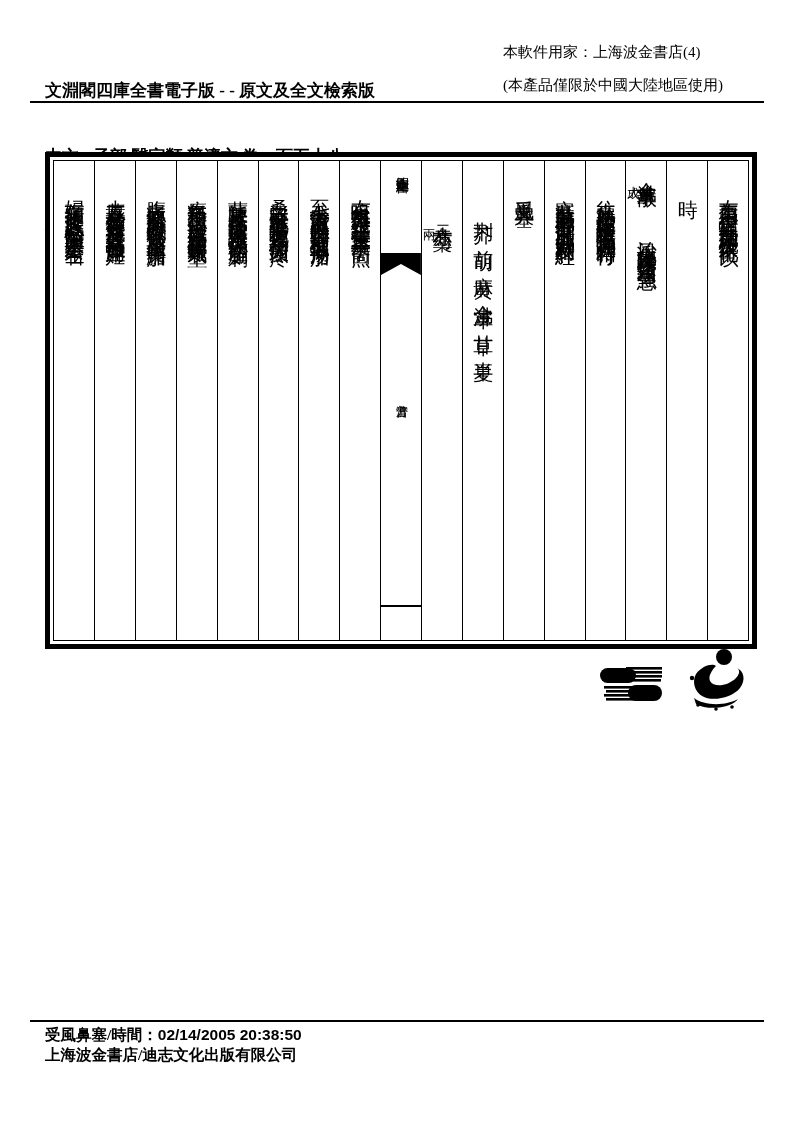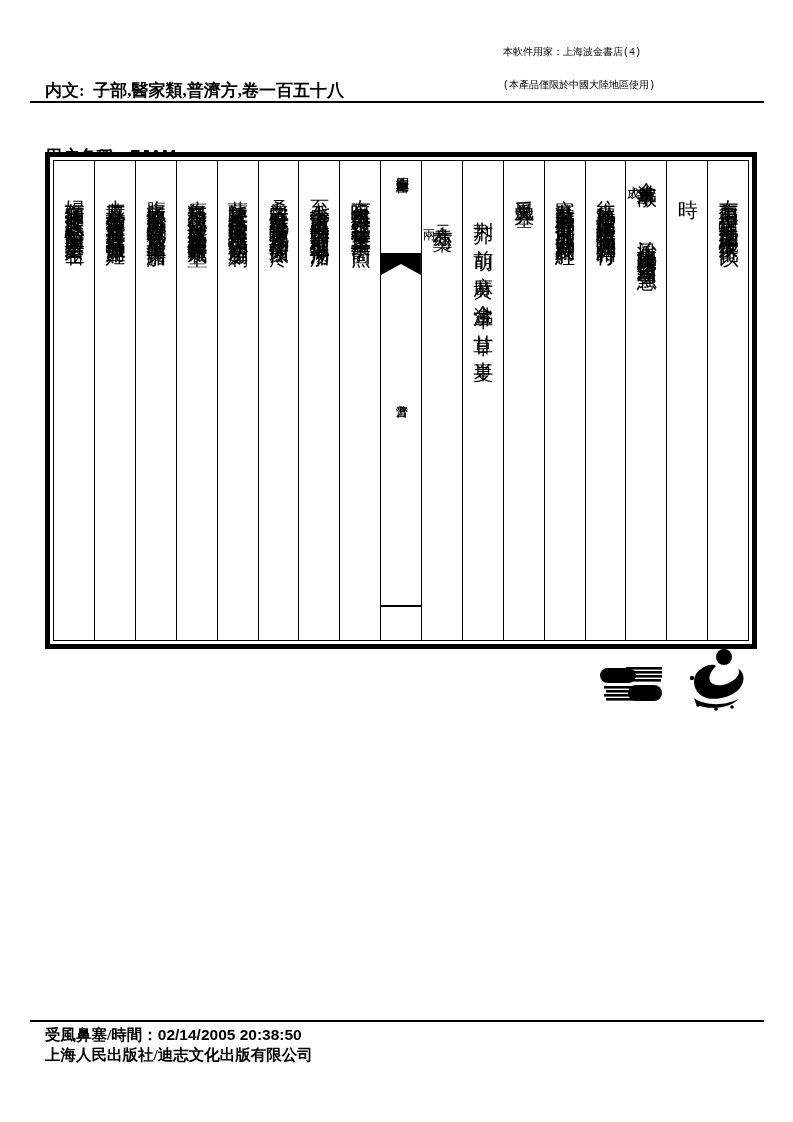--- a/index.html
+++ b/index.html
@@ -3,21 +3,21 @@
 <meta charset="utf-8">
 <style>
   html,body{margin:0;padding:0;background:#fff;}
   body{width:793px;height:1122px;position:relative;color:#000;
        font-family:"Liberation Serif","DejaVu Serif",serif;}
   .abs{position:absolute;}
 
   
   .hdr-left{left:45px;top:36px;font-weight:bold;font-size:17px;line-height:22px;white-space:pre;}
   .hdr-left .latin{font-family:"Liberation Sans","DejaVu Sans",sans-serif;}
-  .hdr-right{left:503px;top:44px;width:255px;font-size:10px;line-height:17px;font-family:Liberation Mono, monospace;}
+  .hdr-right{left:503px;top:44px;width:255px;font-size:15px;line-height:17px;}
   .hdr-right div{margin-bottom:16px;}
   .rule{position:absolute;left:30px;width:734px;height:2px;background:#000;}
   .rule-top{top:101px;}
   .rule-bottom{top:1020px;}
 
   
   .frame{position:absolute;left:45px;top:152px;width:712px;height:497px;
          border:5px solid #000;box-sizing:border-box;padding:3px;background:#fff;}
   .frame-inner{width:100%;height:100%;border:1.5px solid #000;box-sizing:border-box;
                display:flex;flex-direction:row-reverse;overflow:hidden;}
@@ -44,20 +44,21 @@
   .brush-logo{left:682px;top:648px;}
 
   
   .footer{left:45px;top:1025px;font-weight:bold;font-size:15.5px;line-height:20px;}
   .footer .latin{font-family:Liberation Sans, sans-serif;}
 </style>
 </head>
 <body>
 
 <div class="abs hdr-left">
+  <div>文淵閣四庫全書電子版 - - 原文及全文檢索版</div>
   <div>内文:  子部,醫家類,普濟方,卷一百五十八</div>
   <div><span>用户名稱：</span><span class="latin">ZJAM</span></div>
 </div>
 
 <div class="abs hdr-right">
   <div>本軟件用家：上海波金書店(4)</div>
   <div>(本產品僅限於中國大陸地區使用)</div>
 </div>
 
 <div class="rule rule-top"></div>
@@ -155,14 +156,14 @@
   <circle cx="10" cy="30" r="2.2" fill="#000"></circle>
   <circle cx="16" cy="57" r="1.8" fill="#000"></circle>
   <circle cx="34" cy="61" r="1.8" fill="#000"></circle>
   <circle cx="50" cy="59" r="1.8" fill="#000"></circle>
 </svg>
 
 <div class="rule rule-bottom"></div>
 
 <div class="abs footer">
   <div><span>受風鼻塞/時間：</span><span class="latin">02/14/2005 20:38:50</span></div>
-  <div>上海人民出版社/迪志文化出版有限公司</div>
+  <div>上海波金書店/迪志文化出版有限公司</div>
 </div>
 
 </body></html>

